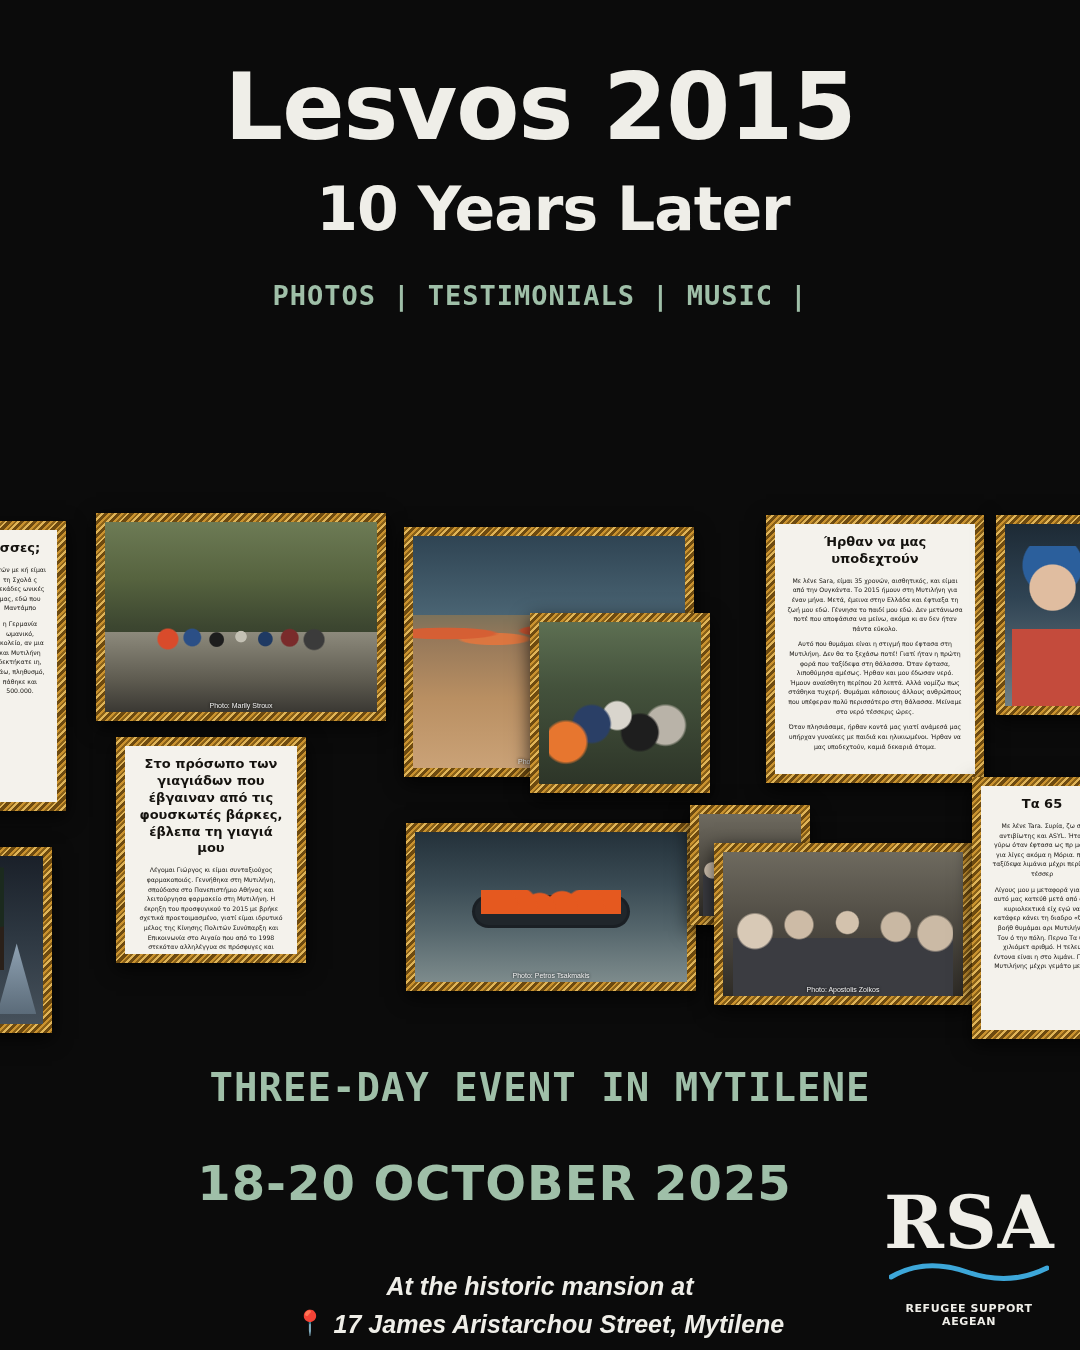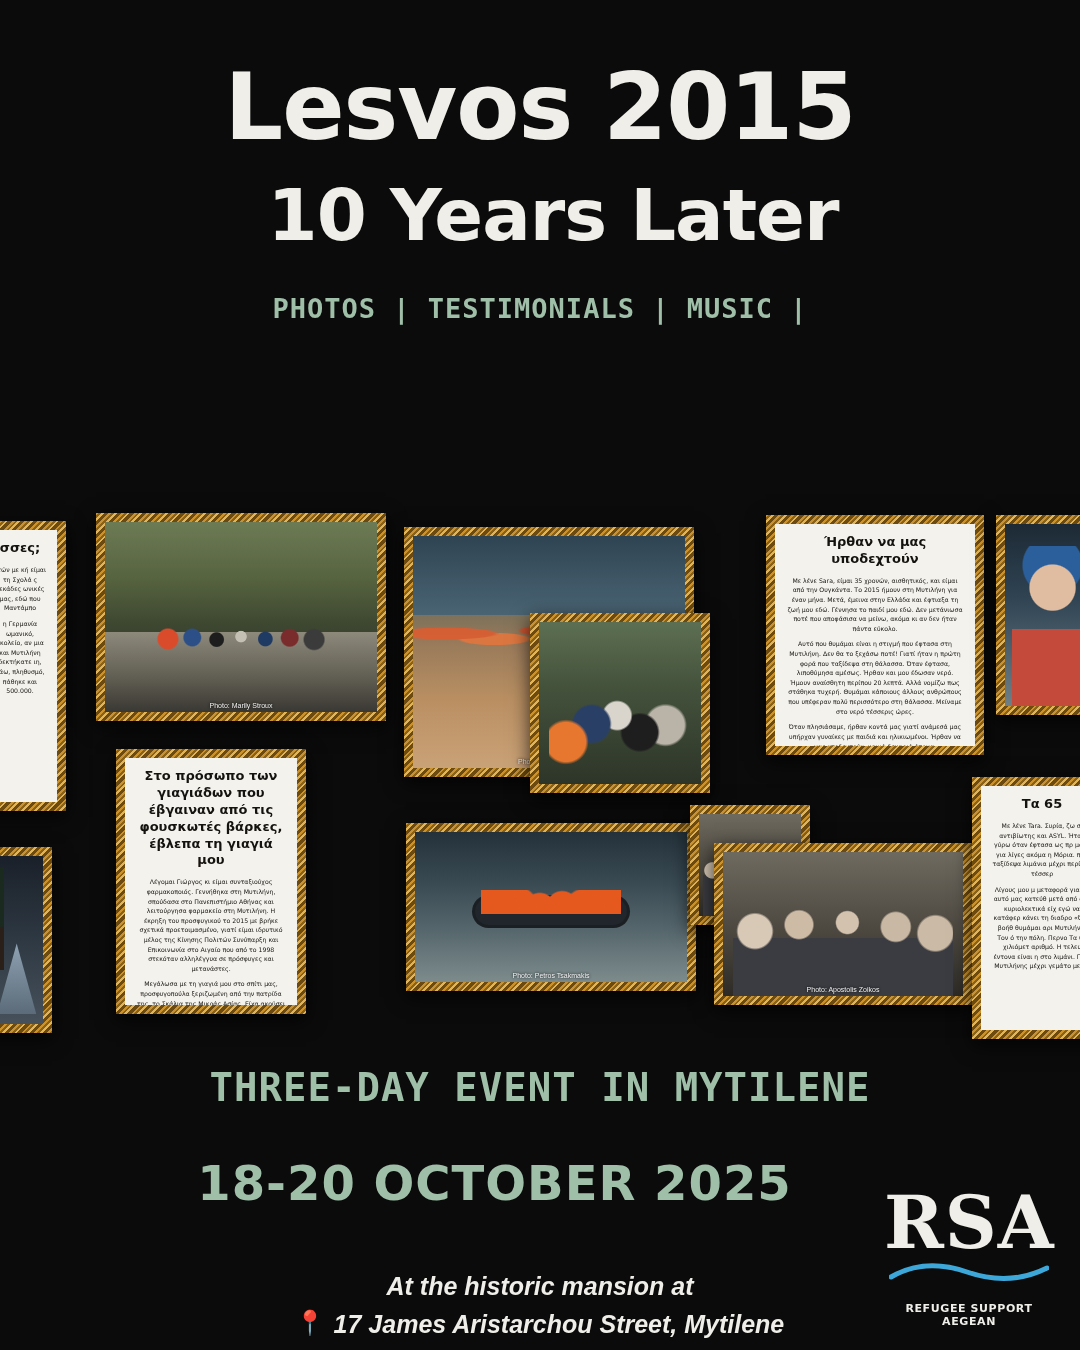--- a/index.html
+++ b/index.html
@@ -26,21 +26,21 @@
     font-family: "DejaVu Sans", sans-serif;
     font-weight: 800;
     font-size: 92px;
     letter-spacing: -1px;
     color: #efeee8;
     line-height: 1.0;
   }
   .title-2 {
     font-family: "DejaVu Sans", sans-serif;
     font-weight: 800;
-    font-size: 72px;
+    font-size: 60px;
     letter-spacing: -1px;
     color: #efeee8;
     line-height: 1.05;
     margin-top: 24px;
     padding-left: 26px;
   }
   .subtitle {
     margin-top: 36px;
     font-family: "DejaVu Sans Mono", monospace;
     font-weight: 700;
@@ -299,41 +299,41 @@
     </div>
 
     <div class="frame" style="left:530px; top:108px; width:180px; height:180px;">
       <div class="inner">
         <div class="ph scene-group">
           <div class="blobs"></div>
         </div>
       </div>
     </div>
 
-    <div class="frame" style="left:766px; top:10px; width:218px; height:240px;">
+    <div class="frame" style="left:766px; top:10px; width:218px; height:268px;">
       <div class="inner">
         <div class="paper">
           <h4>Ήρθαν
 να μας υποδεχτούν</h4>
           <p>Με λένε Sara, είμαι 35 χρονών, αισθητικός, και είμαι από την Ουγκάντα. Το 2015 ήμουν στη Μυτιλήνη για έναν μήνα. Μετά, έμεινα στην Ελλάδα και έφτιαξα τη ζωή μου εδώ. Γέννησα το παιδί μου εδώ. Δεν μετάνιωσα ποτέ που αποφάσισα να μείνω, ακόμα κι αν δεν ήταν πάντα εύκολο.</p>
           <p>Αυτό που θυμάμαι είναι η στιγμή που έφτασα στη Μυτιλήνη. Δεν θα το ξεχάσω ποτέ! Γιατί ήταν η πρώτη φορά που ταξίδεψα στη θάλασσα. Όταν έφτασα, λιποθύμησα αμέσως. Ήρθαν και μου έδωσαν νερό. Ήμουν αναίσθητη περίπου 20 λεπτά. Αλλά νομίζω πως στάθηκα τυχερή. Θυμάμαι κάποιους άλλους ανθρώπους που υπέφεραν πολύ περισσότερο στη θάλασσα. Μείναμε στο νερό τέσσερις ώρες.</p>
           <p>Όταν πλησιάσαμε, ήρθαν κοντά μας γιατί ανάμεσά μας υπήρχαν γυναίκες με παιδιά και ηλικιωμένοι. Ήρθαν να μας υποδεχτούν, καμιά δεκαριά άτομα.</p>
         </div>
       </div>
     </div>
 
     <div class="frame" style="left:996px; top:10px; width:110px; height:200px;">
       <div class="inner">
         <div class="ph scene-child">
           <div class="kid"></div>
         </div>
       </div>
     </div>
 
-    <div class="frame" style="left:116px; top:244px; width:190px; height:265px;">
+    <div class="frame" style="left:116px; top:232px; width:190px; height:226px;">
       <div class="inner">
         <div class="paper">
           <h4>Στο πρόσωπο των
 γιαγιάδων που
 έβγαιναν από τις
 φουσκωτές βάρκες,
 έβλεπα τη γιαγιά μου</h4>
           <p>Λέγομαι Γιώργος κι είμαι συνταξιούχος φαρμακοποιός. Γεννήθηκα στη Μυτιλήνη, σπούδασα στο Πανεπιστήμιο Αθήνας και λειτούργησα φαρμακείο στη Μυτιλήνη. Η έκρηξη του προσφυγικού το 2015 με βρήκε σχετικά προετοιμασμένο, γιατί είμαι ιδρυτικό μέλος της Κίνησης Πολιτών Συνύπαρξη και Επικοινωνία στο Αιγαίο που από το 1998 στεκόταν αλληλέγγυα σε πρόσφυγες και μετανάστες.</p>
           <p>Μεγάλωσα με τη γιαγιά μου στο σπίτι μας, προσφυγοπούλα ξεριζωμένη από την πατρίδα της, το Σκάλια της Μικράς Ασίας. Είχα ακούσει τις ιστορίες της. Στο πρόσωπο των γιαγιάδων που έβγαιναν από τις φουσκωτές βάρκες, έβλεπα τη γιαγιά μου.</p>
         </div>

